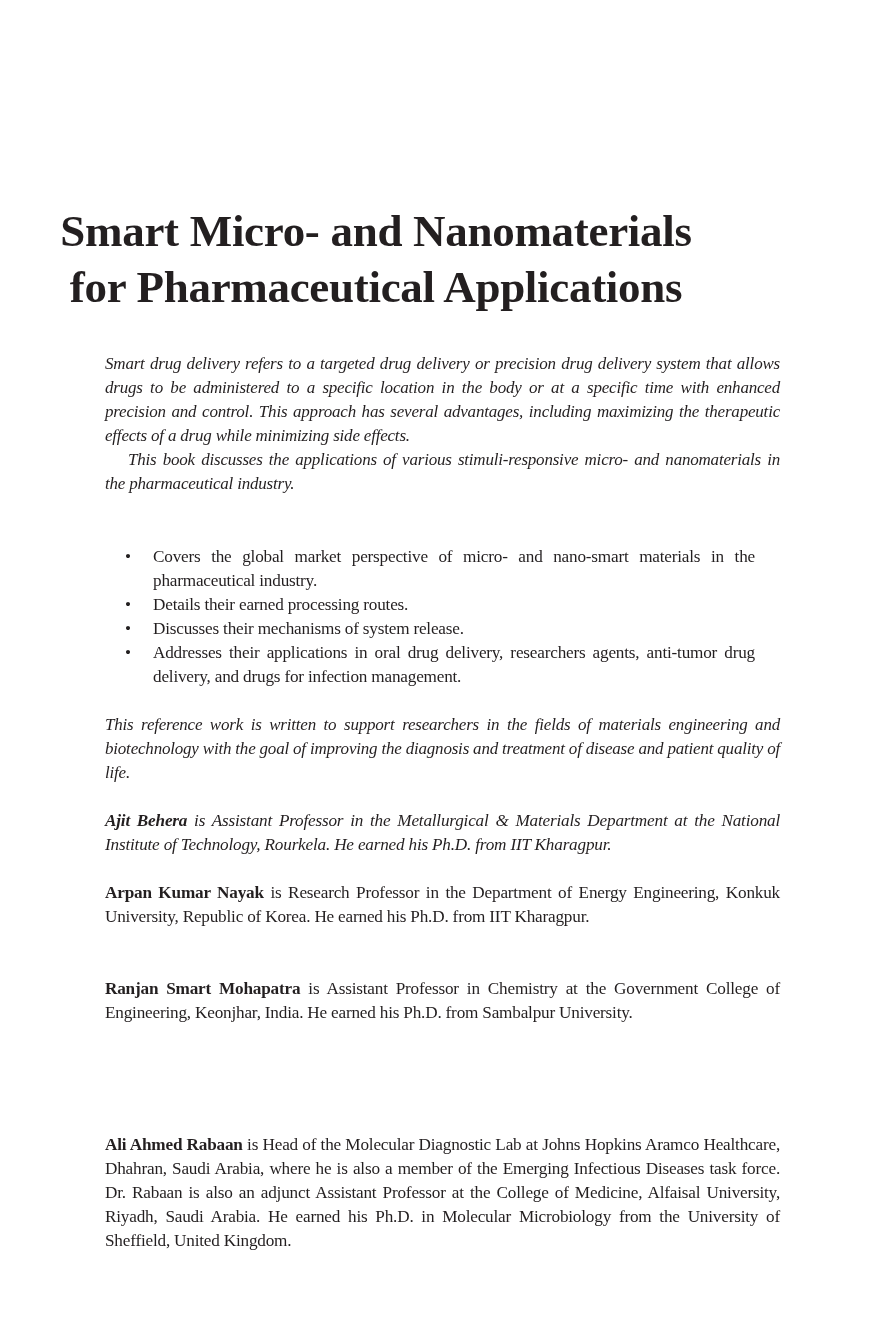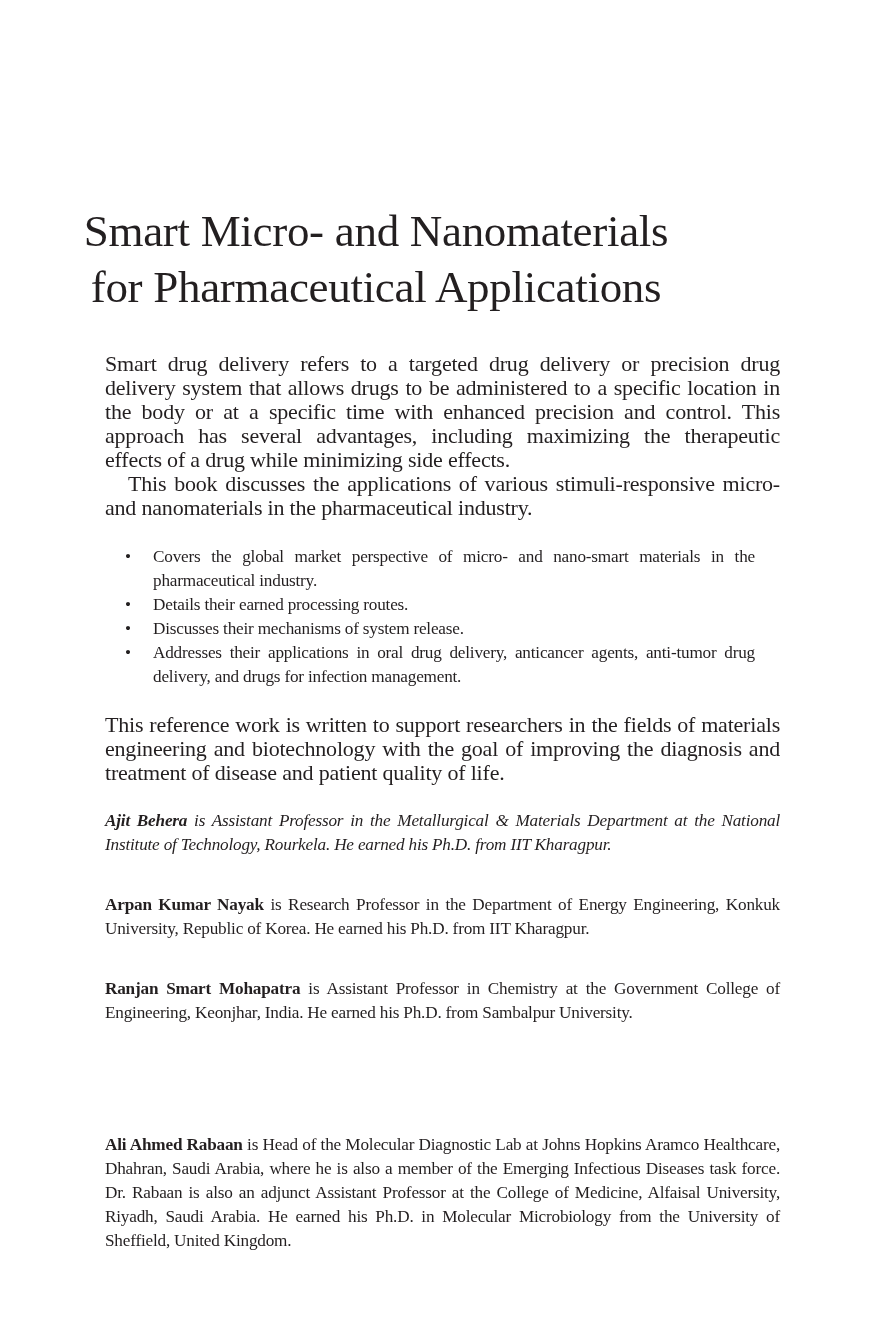--- a/index.html
+++ b/index.html
@@ -3,64 +3,65 @@
 <meta charset="utf-8">
 <style>
   html, body { margin: 0; padding: 0; background: #ffffff; }
   body {
     width: 884px; height: 1327px; position: relative; overflow: hidden;
     font-family: "Liberation Serif", "DejaVu Serif", serif;
     color: #231f20;
   }
   .title {
     position: absolute; left: 0; width: 752px; top: 203px;
-    text-align: center; font-size: 45px; line-height: 56px; font-weight: normal;
+    text-align: center; font-size: 45px; line-height: 56px; font-weight: bold;
     margin: 0; letter-spacing: -0.3px;
   }
   .body-text {
     position: absolute; left: 105px; width: 675px;
-    font-size: 22px; line-height: 24px; text-align: justify;
+    font-size: 17px; line-height: 24px; text-align: justify;
     letter-spacing: -0.2px;
+    font-style: italic;
   }
   .body-text p { margin: 0; }
   .indent { text-indent: 23px; }
   .p1 { top: 352px; }
   ul.bullets {
     position: absolute; left: 105px; width: 650px; top: 545px;
     margin: 0; padding: 0; list-style: none;
     font-size: 17.2px; line-height: 24px; letter-spacing: -0.2px;
   }
   ul.bullets li { position: relative; padding-left: 48px; text-align: justify; }
   ul.bullets li .dot { position: absolute; left: 20px; top: 0; }
   .p-ref { top: 713px; }
   .bio { position: absolute; left: 105px; width: 675px; font-size: 17.2px; line-height: 24px; text-align: justify; letter-spacing: -0.2px; margin: 0; }
   .bio b { font-weight: bold; }
   .bio1 { top: 809px; font-style: italic; }
-  .bio2 { top: 881px; margin-top: 12px; }
+  .bio2 { top: 881px; }
   .bio3 { top: 977px; }
   .bio4 { top: 1133px; }
 </style>
 </head>
 <body>
 
 <h1 class="title">
   <span>Smart Micro- and Nanomaterials</span><br>
   <span>for Pharmaceutical Applications</span>
 </h1>
 
 <div class="body-text p1">
   <p>Smart drug delivery refers to a targeted drug delivery or precision drug delivery system that allows drugs to be administered to a specific location in the body or at a specific time with enhanced precision and control. This approach has several advantages, including maximizing the therapeutic effects of a drug while minimizing side effects.</p>
   <p class="indent">This book discusses the applications of various stimuli-responsive micro- and nanomaterials in the pharmaceutical industry.</p>
 </div>
 
 <ul class="bullets">
   <li><span class="dot">•</span><span>Covers the global market perspective of micro- and nano-smart materials in the pharmaceutical industry.</span></li>
   <li><span class="dot">•</span><span>Details their earned processing routes.</span></li>
   <li><span class="dot">•</span><span>Discusses their mechanisms of system release.</span></li>
-  <li><span class="dot">•</span><span>Addresses their applications in oral drug delivery, anticancer agents, anti-tumor drug delivery, and drugs for infection management.</span></li>
+  <li><span class="dot">•</span><span>Addresses their applications in oral drug delivery, researchers agents, anti-tumor drug delivery, and drugs for infection management.</span></li>
 </ul>
 
 <div class="body-text p-ref">
   <p>This reference work is written to support researchers in the fields of materials engineering and biotechnology with the goal of improving the diagnosis and treatment of disease and patient quality of life.</p>
 </div>
 
 <p class="bio bio1"><b>Ajit Behera</b><span> is Assistant Professor in the Metallurgical &amp; Materials Department at the National Institute of Technology, Rourkela. He earned his Ph.D. from IIT Kharagpur.</span></p>
 <p class="bio bio2"><b>Arpan Kumar Nayak</b><span> is Research Professor in the Department of Energy Engineering, Konkuk University, Republic of Korea. He earned his Ph.D. from IIT Kharagpur.</span></p>
 <p class="bio bio3"><b>Ranjan Smart Mohapatra</b><span> is Assistant Professor in Chemistry at the Government College of Engineering, Keonjhar, India. He earned his Ph.D. from Sambalpur University.</span></p>
 <p class="bio bio4"><b>Ali Ahmed Rabaan</b><span> is Head of the Molecular Diagnostic Lab at Johns Hopkins Aramco Healthcare, Dhahran, Saudi Arabia, where he is also a member of the Emerging Infectious Diseases task force. Dr. Rabaan is also an adjunct Assistant Professor at the College of Medicine, Alfaisal University, Riyadh, Saudi Arabia. He earned his Ph.D. in Molecular Microbiology from the University of Sheffield, United Kingdom.</span></p>

